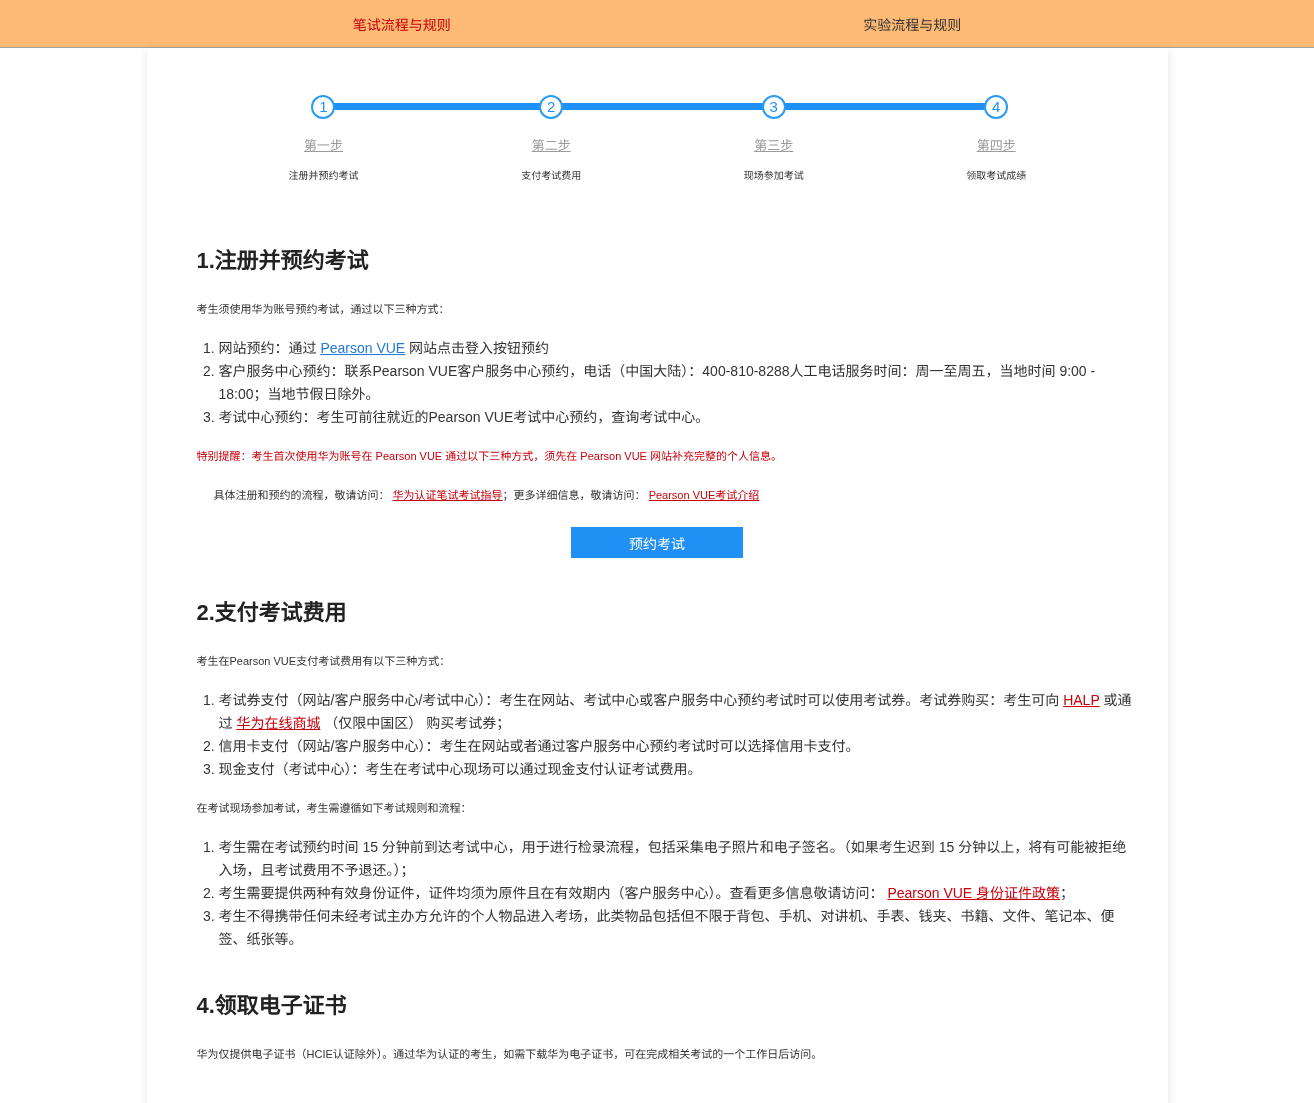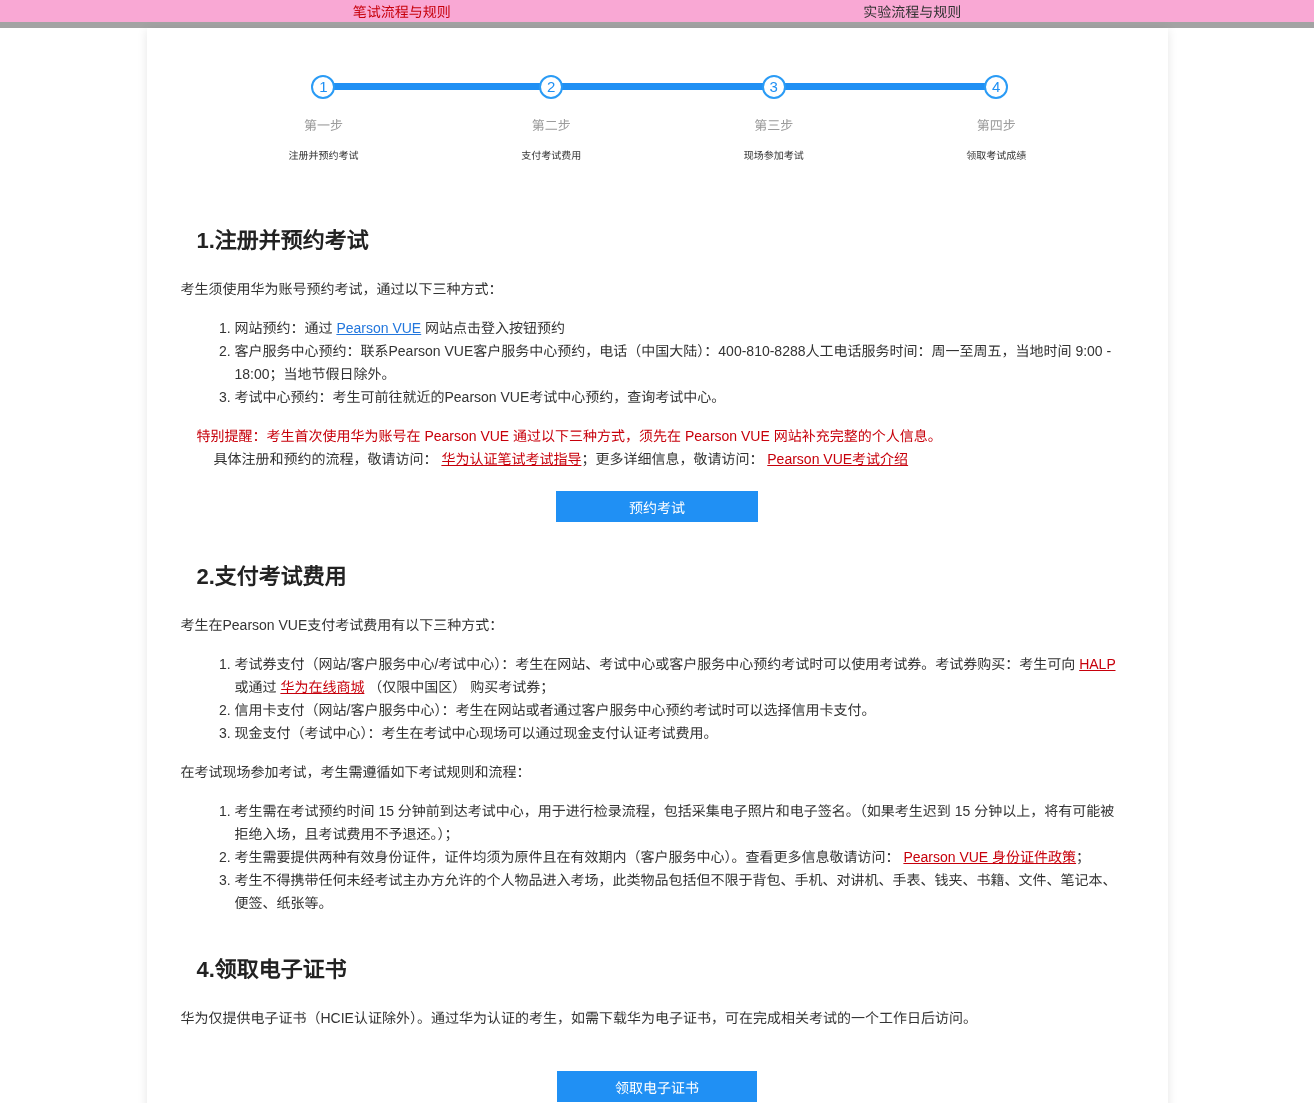--- a/index.html
+++ b/index.html
@@ -6,23 +6,23 @@
   html, body { margin: 0; padding: 0; }
   body {
     min-width: 1314px;
     background: #ffffff;
     font-family: "Liberation Sans", "DejaVu Sans", sans-serif;
     color: #333;
   }
 
   
   .topbar {
-    height: 28px;
-    background: #f9a8d4;
-    border-bottom: 6px solid #a3a3a3;
+    height: 48px;
+    background: #fdba74;
+    border-bottom: 1px solid #a3a3a3;
   }
   .topbar-inner {
     width: 1021px;
     margin: 0 auto;
     height: 100%;
     display: flex;
   }
   .tab {
     flex: 1;
     display: flex;
@@ -57,55 +57,55 @@
   .circle {
     position: absolute; top: 47px; left: 50%; transform: translateX(-50%);
     width: 24px; height: 24px;
     border: 2px solid #2a9bf5; border-radius: 50%;
     background: #fff; color: #2090f4;
     font-size: 15px; line-height: 20px; text-align: center;
     z-index: 1;
   }
   .step-sub {
     position: absolute; top: 87px; left: 50%; transform: translateX(-50%);
-    color: #9b9b9b; font-size: 13px; white-space: nowrap;
+    color: #9b9b9b; font-size: 13px; white-space: nowrap; text-decoration: underline;
   }
   .step-label {
     position: absolute; top: 119px; left: 50%; transform: translateX(-50%);
     color: #333; font-size: 10px; white-space: nowrap;
   }
 
   
   h2 {
     margin: 36px 16px 24px;
     font-size: 22px;
     font-weight: bold;
     color: #222;
   }
-  p { margin: 0; font-size: 14px; line-height: 23px; color: #333; }
-  ol { margin: 16px; padding-left: 38px; }
+  p { margin: 16px; font-size: 11px; line-height: 23px; color: #333; }
+  ol { margin: 0; padding-left: 38px; }
   li { font-size: 14px; line-height: 23px; color: #333; }
   .notice { margin-left: 16px; }
   .visit  { margin-left: 33px; }
   .r  { color: #c7000b; }
   a.rl { color: #c7000b; text-decoration: underline; cursor: pointer; }
   a.bl { color: #2377dd; text-decoration: underline; cursor: pointer; }
 
   .btn-row { text-align: center; margin-top: 20px; }
   .btn {
     display: inline-block;
     height: 31px;
     border: none;
     background: #2090f4;
     color: #fff;
     font-size: 14px;
     font-family: inherit;
     cursor: pointer;
   }
-  .btn-book { width: 202px; font-family: Liberation Serif, serif; }
+  .btn-book { width: 172px; font-family: Liberation Serif, serif; }
   .btn-cert { width: 200px; }
 </style>
 </head>
 <body>
 
 <div class="topbar">
   <div class="topbar-inner">
     <div class="tab active">笔试流程与规则</div>
     <div class="tab">实验流程与规则</div>
   </div>

